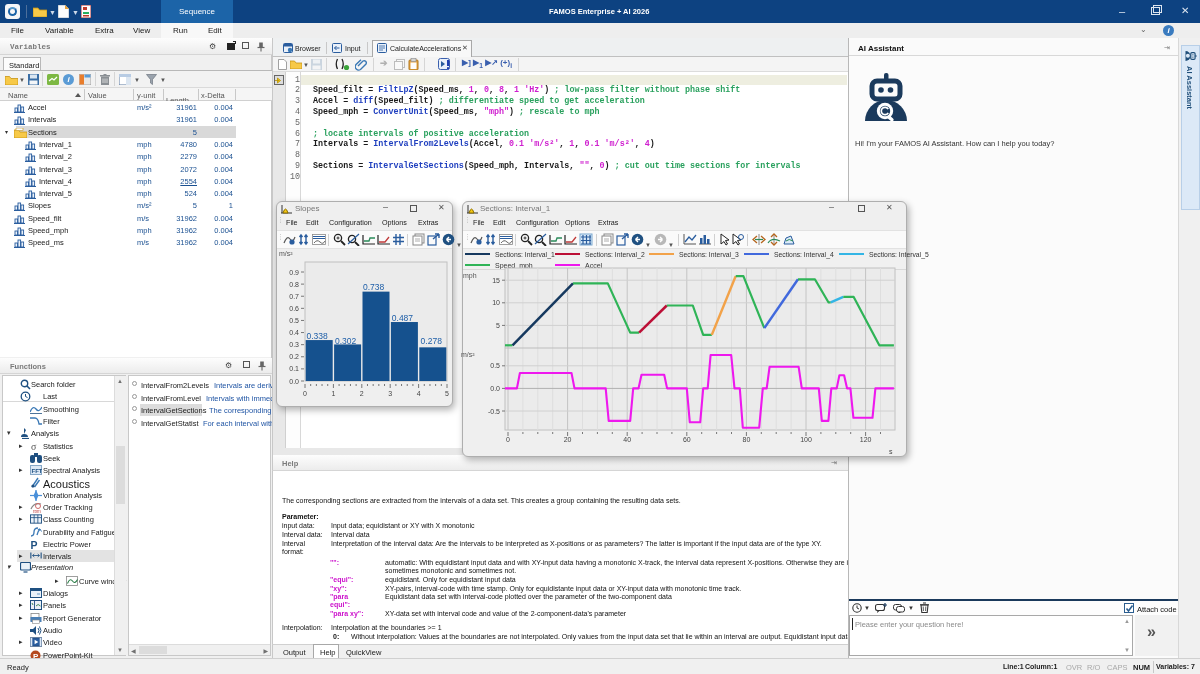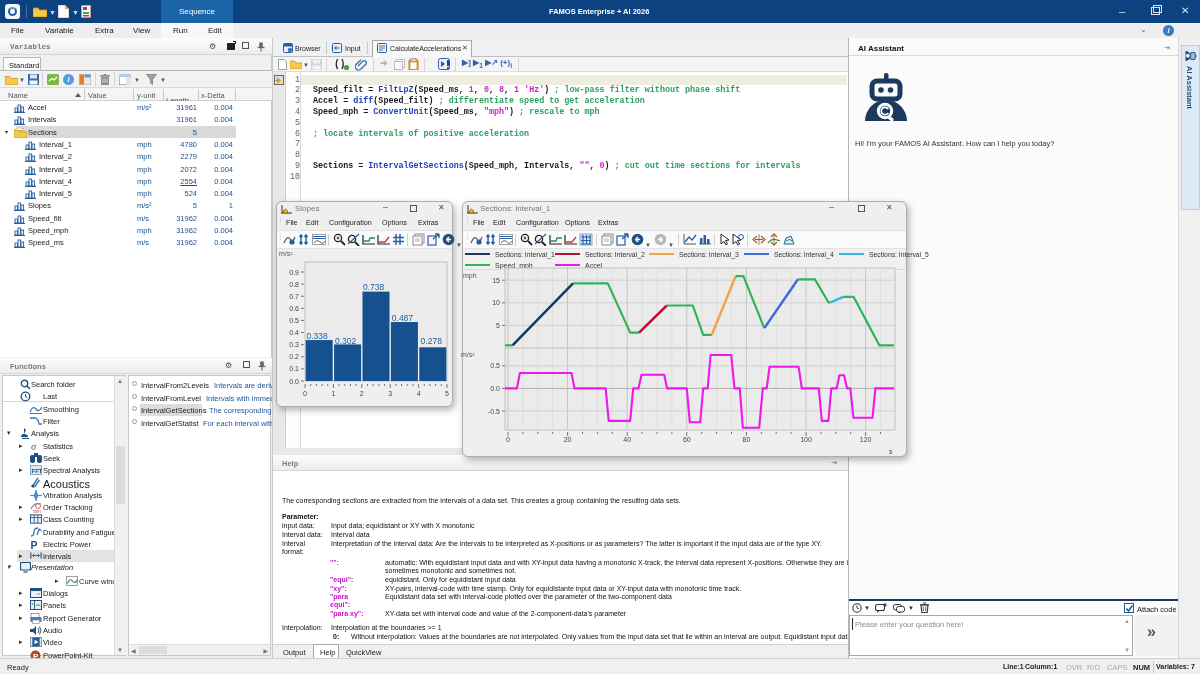--- a/index.html
+++ b/index.html
@@ -671,20 +671,21 @@
       <div class="code" style="position:absolute;left:16px;top:13.379999999999999px;width:12px;text-align:right;color:#666;font-weight:normal;">2</div>
       <div class="code" style="position:absolute;left:41px;top:13.379999999999999px;">Speed_filt = <span class="kw">FiltLpZ</span>(Speed_ms, <span class="mg">1</span>, <span class="mg">0</span>, <span class="mg">8</span>, <span class="mg">1</span> <span class="mg">'Hz'</span>) <span class="cm">; low-pass filter without phase shift</span></div>
       <div class="code" style="position:absolute;left:16px;top:24.16px;width:12px;text-align:right;color:#666;font-weight:normal;">3</div>
       <div class="code" style="position:absolute;left:41px;top:24.16px;">Accel = <span class="kw">diff</span>(Speed_filt) <span class="cm">; differentiate speed to get acceleration</span></div>
       <div class="code" style="position:absolute;left:16px;top:34.94px;width:12px;text-align:right;color:#666;font-weight:normal;">4</div>
       <div class="code" style="position:absolute;left:41px;top:34.94px;">Speed_mph = <span class="kw">ConvertUnit</span>(Speed_ms, <span class="mg">"mph"</span>) <span class="cm">; rescale to mph</span></div>
       <div class="code" style="position:absolute;left:16px;top:45.72px;width:12px;text-align:right;color:#666;font-weight:normal;">5</div>
       <div class="code" style="position:absolute;left:16px;top:56.5px;width:12px;text-align:right;color:#666;font-weight:normal;">6</div>
       <div class="code" style="position:absolute;left:41px;top:56.5px;"><span class="cm">; locate intervals of positive acceleration</span></div>
       <div class="code" style="position:absolute;left:16px;top:67.27999999999999px;width:12px;text-align:right;color:#666;font-weight:normal;">7</div>
+      <div class="code" style="position:absolute;left:41px;top:67.27999999999999px;">Intervals = <span class="kw">IntervalFrom2Levels</span>(Accel, <span class="mg">0.1</span> <span class="mg">'m/s²'</span>, <span class="mg">1</span>, <span class="mg">0.1</span> <span class="mg">'m/s²'</span>, <span class="mg">4</span>)</div>
       <div class="code" style="position:absolute;left:16px;top:78.05999999999999px;width:12px;text-align:right;color:#666;font-weight:normal;">8</div>
       <div class="code" style="position:absolute;left:16px;top:88.83999999999999px;width:12px;text-align:right;color:#666;font-weight:normal;">9</div>
       <div class="code" style="position:absolute;left:41px;top:88.83999999999999px;">Sections = <span class="kw">IntervalGetSections</span>(Speed_mph, Intervals, <span class="mg">""</span>, <span class="mg">0</span>) <span class="cm">; cut out time sections for intervals</span></div>
       <div class="code" style="position:absolute;left:16px;top:99.61999999999999px;width:12px;text-align:right;color:#666;font-weight:normal;">10</div>
     </div>
 
   <div class="abs" style="left:272px;top:448px;width:576px;height:7px;background:#e8e8e8;border-left:1px solid #c8c8c8;"></div>
 
   <div class="abs phead" style="left:272px;top:455px;width:576px;height:16px;border-left:1px solid #c8c8c8;">
       <span style="position:absolute;left:9px;top:4px;">Help</span>

